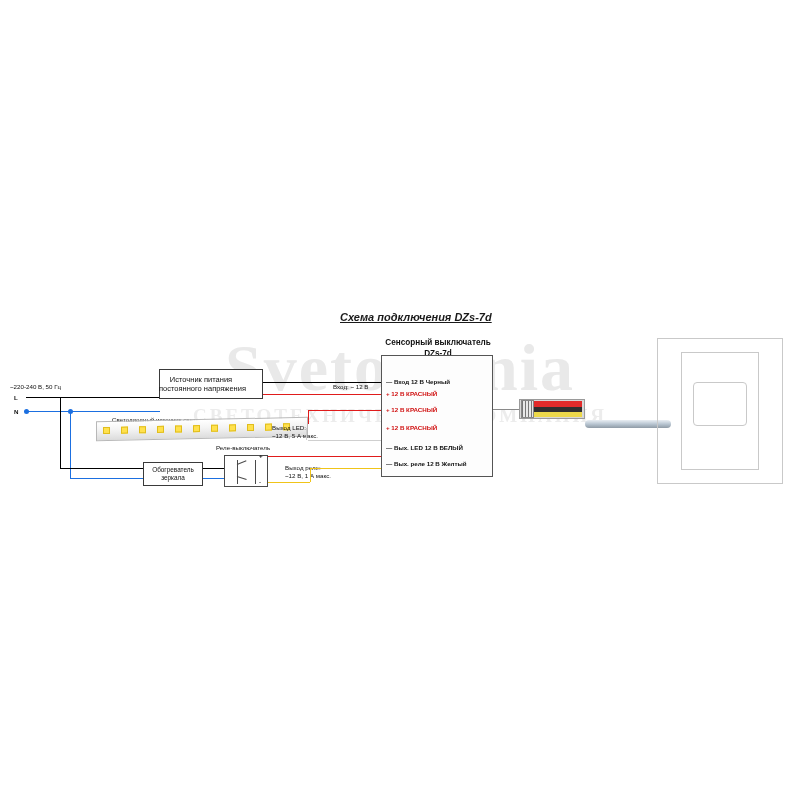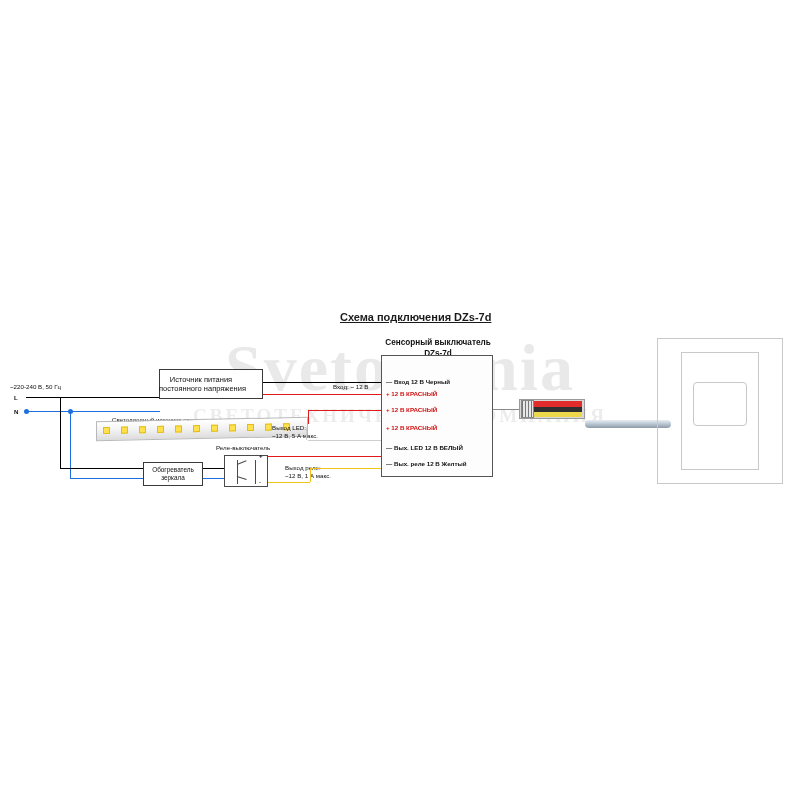--- a/index.html
+++ b/index.html
@@ -46,20 +46,21 @@
 
   
   .title {
     position: absolute;
     left: 340px; top: 311px;
     font-size: 11px;
     font-weight: bold;
     color: #1a1a1a;
     text-decoration: underline;
     white-space: nowrap;
+    font-style: italic;
   }
   .boxlabel {
     position: absolute;
     font-size: 7.5px;
     color: #111;
     line-height: 1.25;
     text-align: center;
     white-space: nowrap;
   }
   .lbl {

